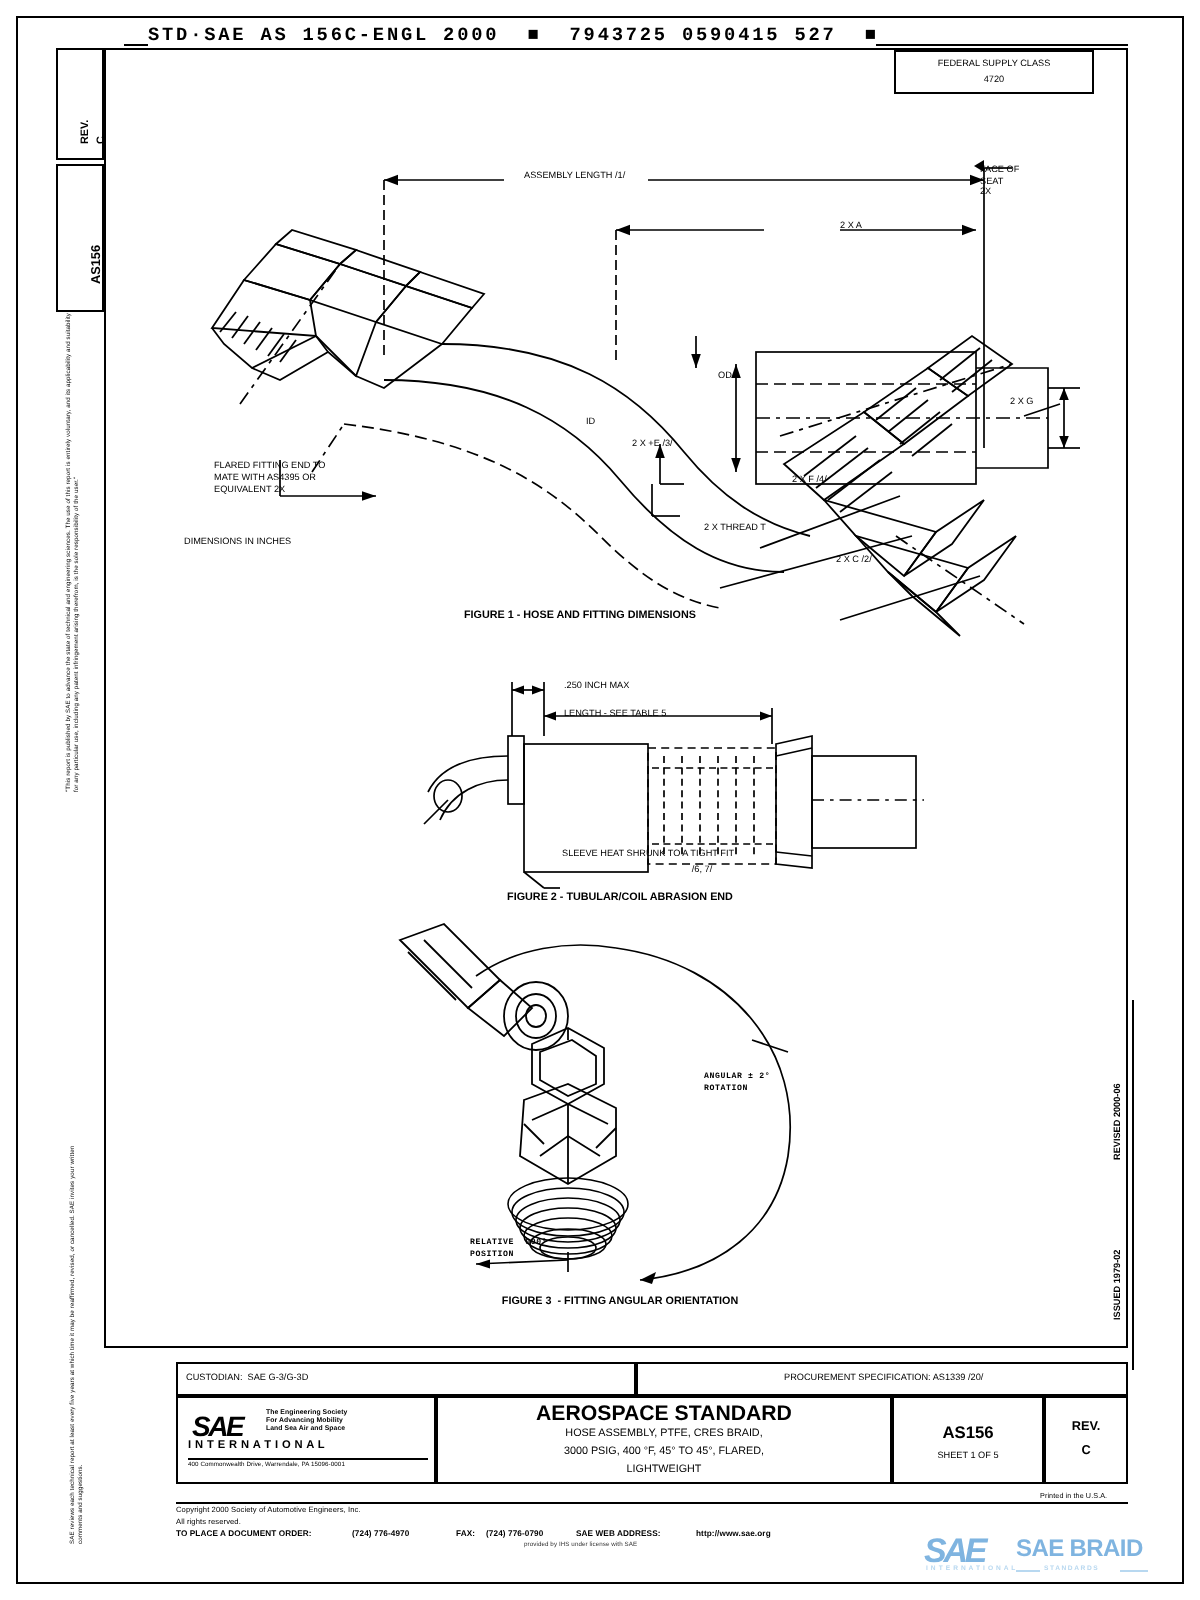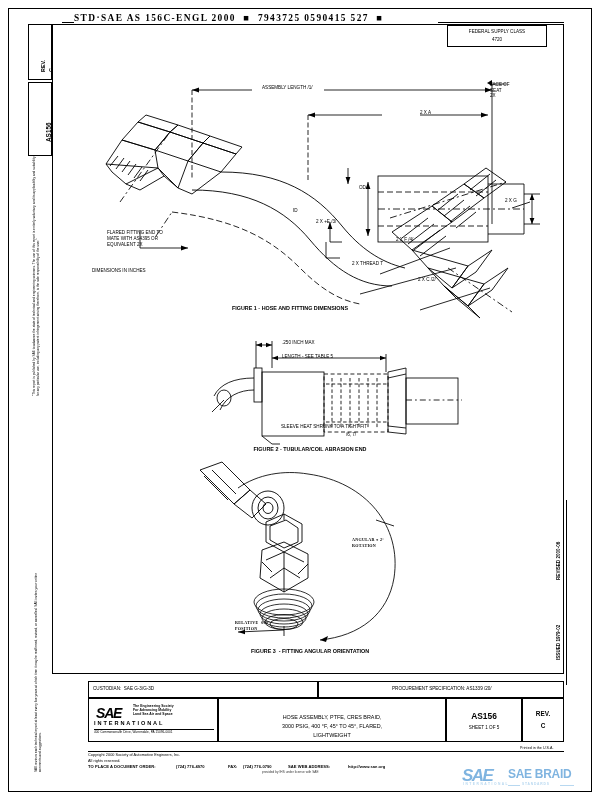--- a/index.html
+++ b/index.html
@@ -14,21 +14,21 @@
   .t{position:absolute;white-space:pre;line-height:1.15;}
   .ctr{text-align:center;}
   .vtxt{position:absolute;transform-origin:0 0;white-space:pre;}
   .tiny{font-size:3.1px;letter-spacing:0.05px;}
   .xs{font-size:4.6px;}
   .sm{font-size:5.4px;}
   .md{font-size:6.4px;}
   .lg{font-size:8.4px;}
   .xl{font-size:10.6px;}
   .b{font-weight:bold;}
-  .mono{font-family:Liberation Serif, serif;}
+  .mono{font-family:Liberation Mono, monospace;}
   svg{display:block;overflow:visible;}
   .sae-logo{font-family:"Liberation Sans",sans-serif;font-weight:bold;font-style:italic;}
 </style>
 </head>
 <body>
 
 <div class="page">
 
   <div class="bx" style="left:8px;top:8px;width:584px;height:784px;border-color:#000;"></div>
 
@@ -304,20 +304,21 @@
   <div class="bx" style="left:88px;top:698px;width:130px;height:44px;"></div>
   <div class="t sae-logo" style="left:96px;top:705px;font-size:14px;letter-spacing:-1.2px;">SAE</div>
   <div class="t tiny b" style="left:133px;top:705px;font-size:3.4px;">The Engineering Society</div>
   <div class="t tiny b" style="left:133px;top:709px;font-size:3.4px;">For Advancing Mobility</div>
   <div class="t tiny b" style="left:133px;top:713px;font-size:3.4px;">Land Sea Air and Space</div>
   <div class="t b" style="left:94px;top:720px;font-size:5.6px;letter-spacing:0.2px;">I N T E R N A T I O N A L</div>
   <div class="ln h" style="left:94px;top:729px;width:120px;height:1.4px;"></div>
   <div class="t tiny" style="left:94px;top:731px;font-size:3.1px;">400 Commonwealth Drive, Warrendale, PA 15096-0001</div>
 
   <div class="bx" style="left:218px;top:698px;width:228px;height:44px;"></div>
+  <div class="t xl b ctr" style="left:218px;top:701px;width:228px;">AEROSPACE STANDARD</div>
   <div class="t sm ctr" style="left:218px;top:714px;width:228px;">HOSE ASSEMBLY, PTFE, CRES BRAID,</div>
   <div class="t sm ctr" style="left:218px;top:723px;width:228px;">3000 PSIG, 400 °F, 45° TO 45°, FLARED,</div>
   <div class="t sm ctr" style="left:218px;top:732px;width:228px;">LIGHTWEIGHT</div>
 
   <div class="bx" style="left:446px;top:698px;width:76px;height:44px;"></div>
   <div class="t lg b ctr" style="left:446px;top:712px;width:76px;">AS156</div>
   <div class="t xs ctr" style="left:446px;top:725px;width:76px;">SHEET 1 OF 5</div>
 
   <div class="bx" style="left:522px;top:698px;width:42px;height:44px;"></div>
   <div class="t md b ctr" style="left:522px;top:710px;width:42px;">REV.</div>

